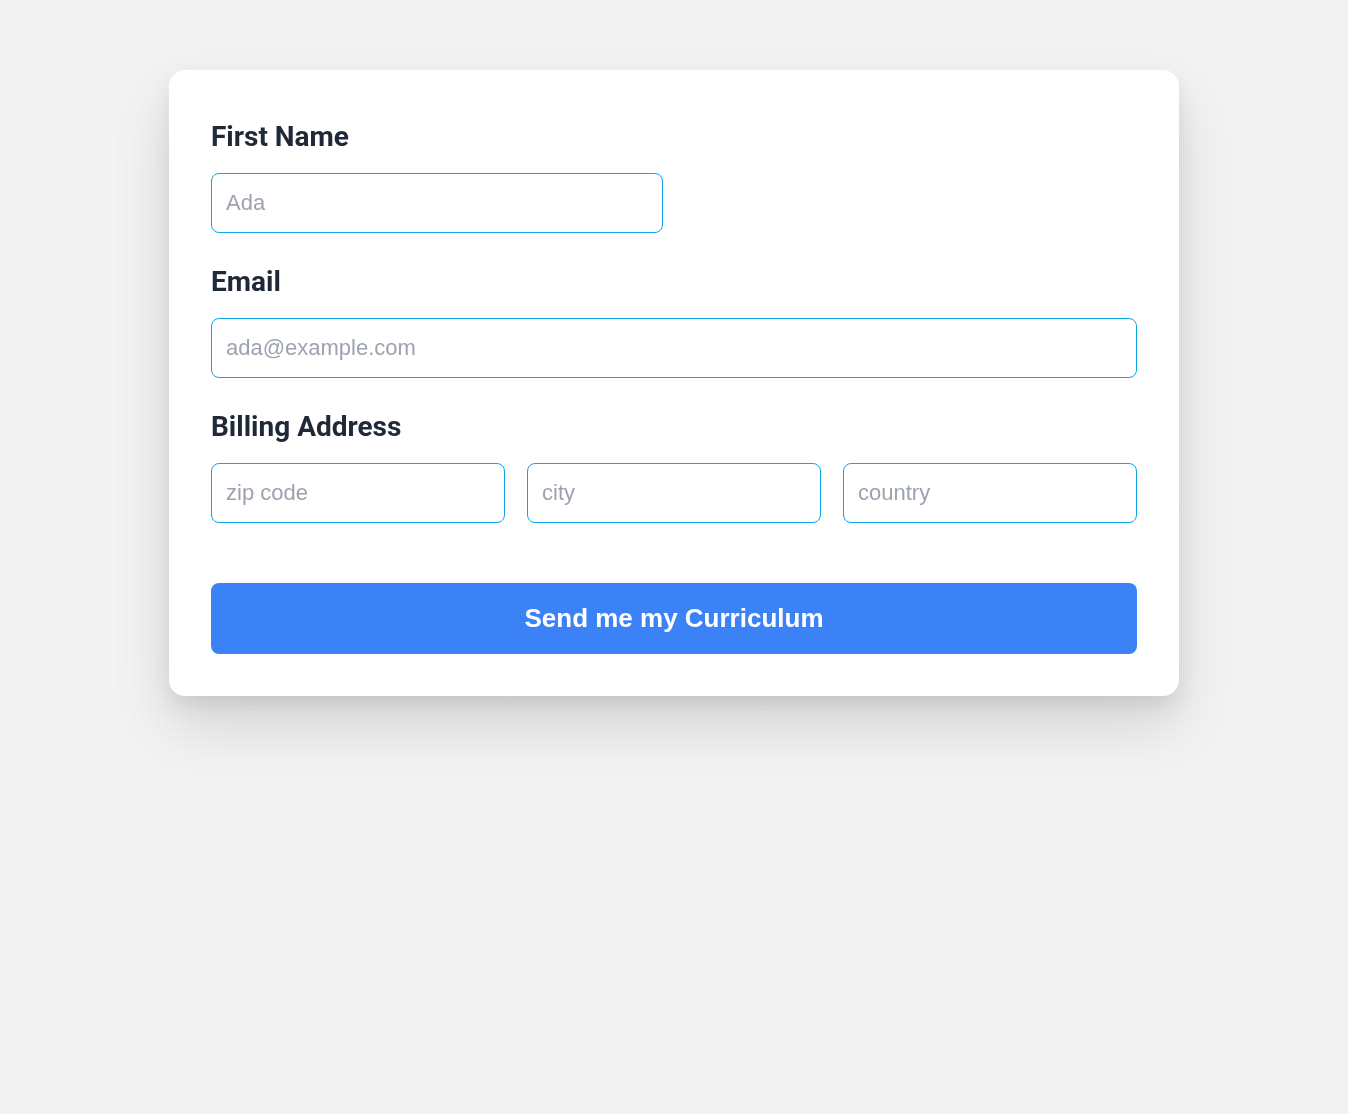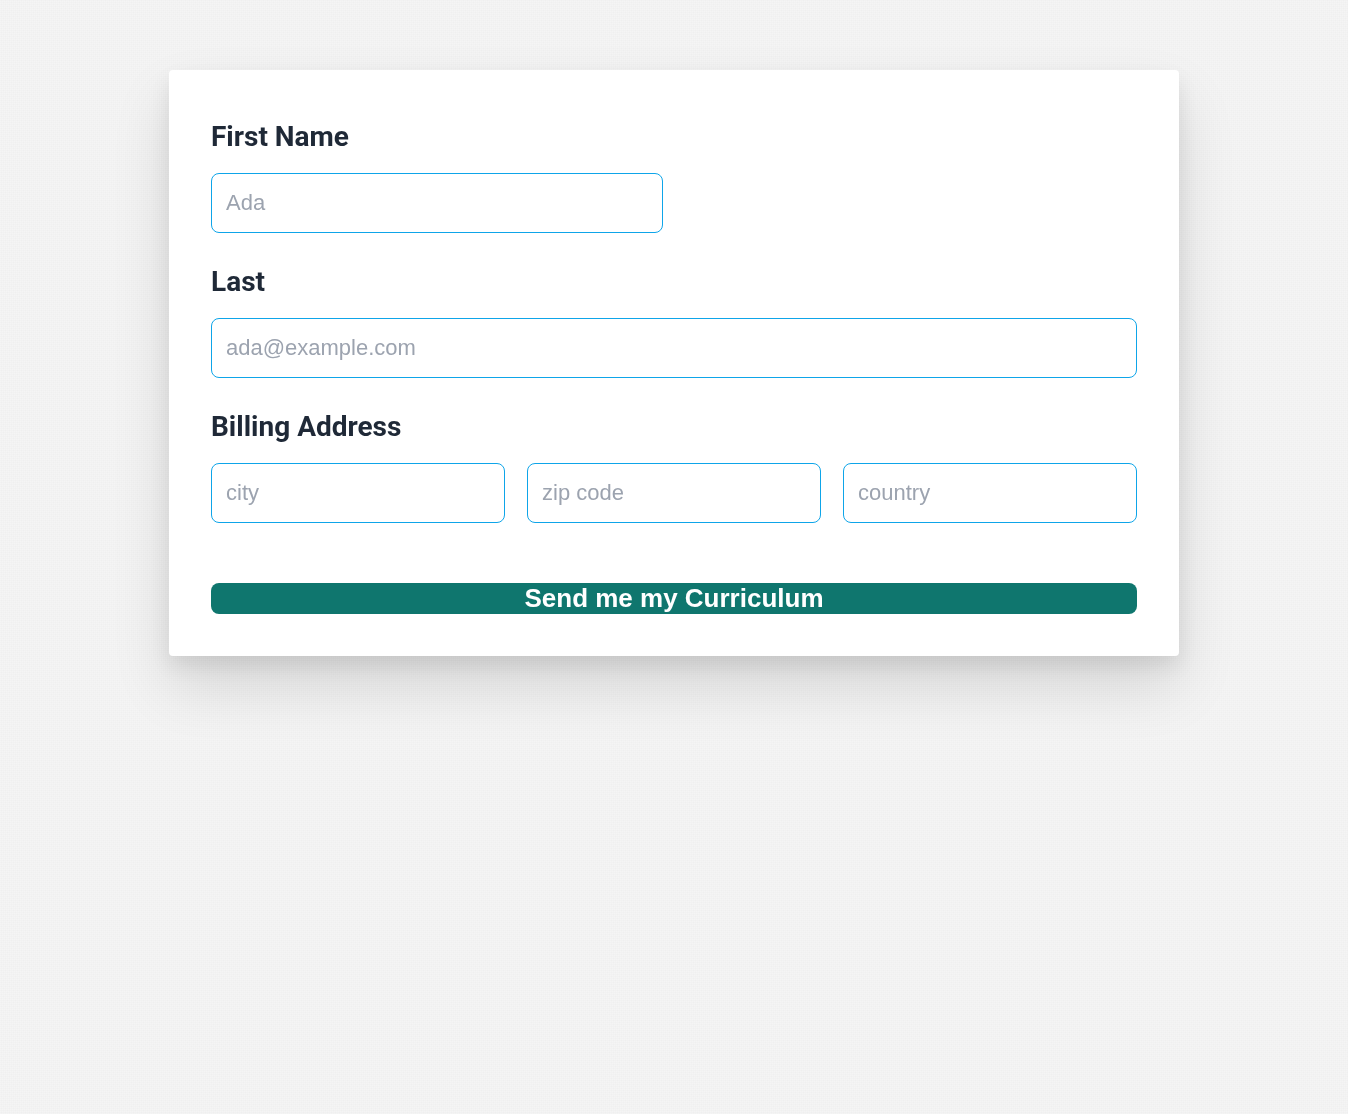--- a/index.html
+++ b/index.html
@@ -13,21 +13,21 @@
       background-color: #f5f5f5;
       background-image: 
         repeating-linear-gradient(0deg, transparent, transparent 1px, rgba(0,0,0,0.01) 1px, rgba(0,0,0,0.01) 2px),
         repeating-linear-gradient(90deg, transparent, transparent 1px, rgba(0,0,0,0.01) 1px, rgba(0,0,0,0.01) 2px);
       padding: 70px 0;
       min-height: 100vh;
     }
     
     .card {
       background-color: #ffffff;
-      border-radius: 4px;
+      border-radius: 16px;
       box-shadow: 0 30px 60px rgba(0, 0, 0, 0.12), 0 10px 20px rgba(0, 0, 0, 0.08);
       max-width: 1010px;
       margin: 0 auto;
       padding: 50px 42px 42px 42px;
     }
     
     .row {
       display: flex;
       gap: 22px;
       margin-bottom: 32px;
@@ -70,58 +70,59 @@
       color: #1f2937;
       outline: none;
     }
     
     input::placeholder {
       color: #9ca3af;
     }
     
     .submit-button {
       width: 100%;
+      padding: 20px;
       font-size: 26px;
       font-weight: 600;
       color: #ffffff;
-      background-color: #0f766e;
+      background-color: #3b82f6;
       border: none;
       border-radius: 8px;
       cursor: pointer;
     }
   </style>
 </head>
 <body>
 
 <div class="card">
   
   <div class="row">
     <div class="field-group">
       <label>First Name</label>
       <input type="text" placeholder="Ada" style="">
     </div>
     <div class="field-group">
     </div>
   </div>
   
   <div class="full-group">
-    <label>Last</label>
+    <label>Email</label>
     <input type="email" placeholder="ada@example.com" style="">
   </div>
   
   <div class="address-group">
     <label>Billing Address</label>
   </div>
   
   <div class="row-3">
     <div class="field-group">
-      <input type="text" placeholder="city" style="">
+      <input type="text" placeholder="zip code" style="">
     </div>
     <div class="field-group">
-      <input type="text" placeholder="zip code" style="">
+      <input type="text" placeholder="city" style="">
     </div>
     <div class="field-group">
       <input type="text" placeholder="country" style="">
     </div>
   </div>
   
   <button class="submit-button">Send me my Curriculum</button>
   
 </div>
 

